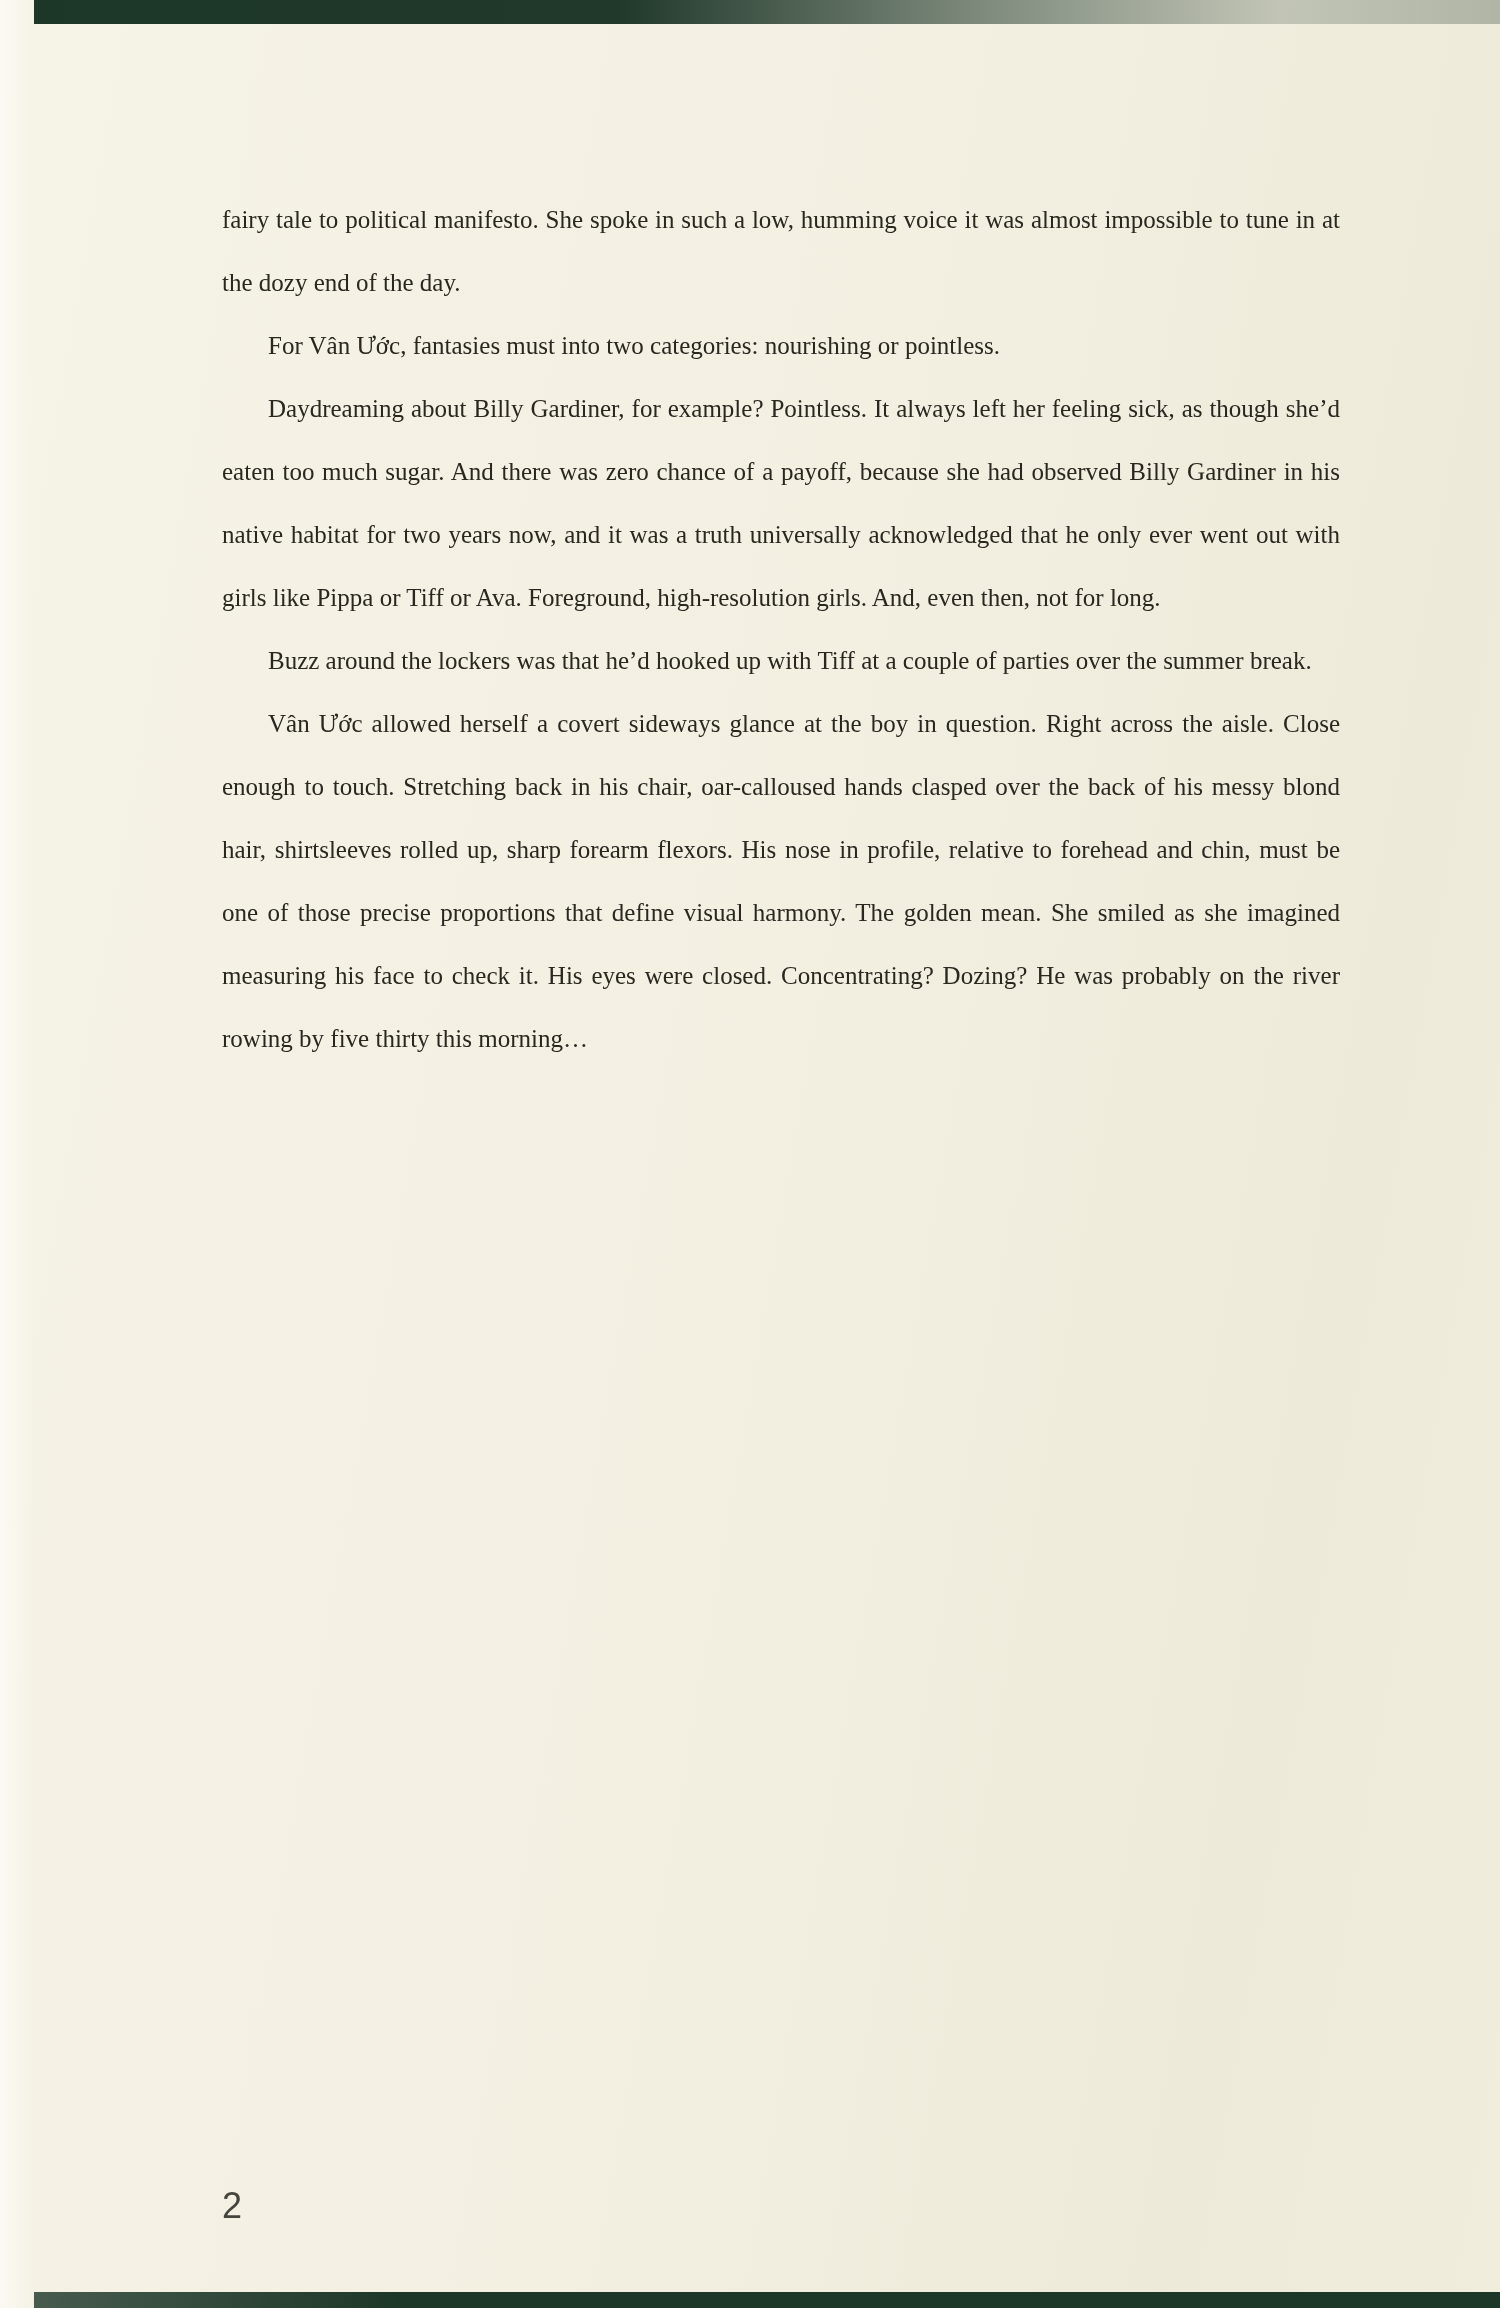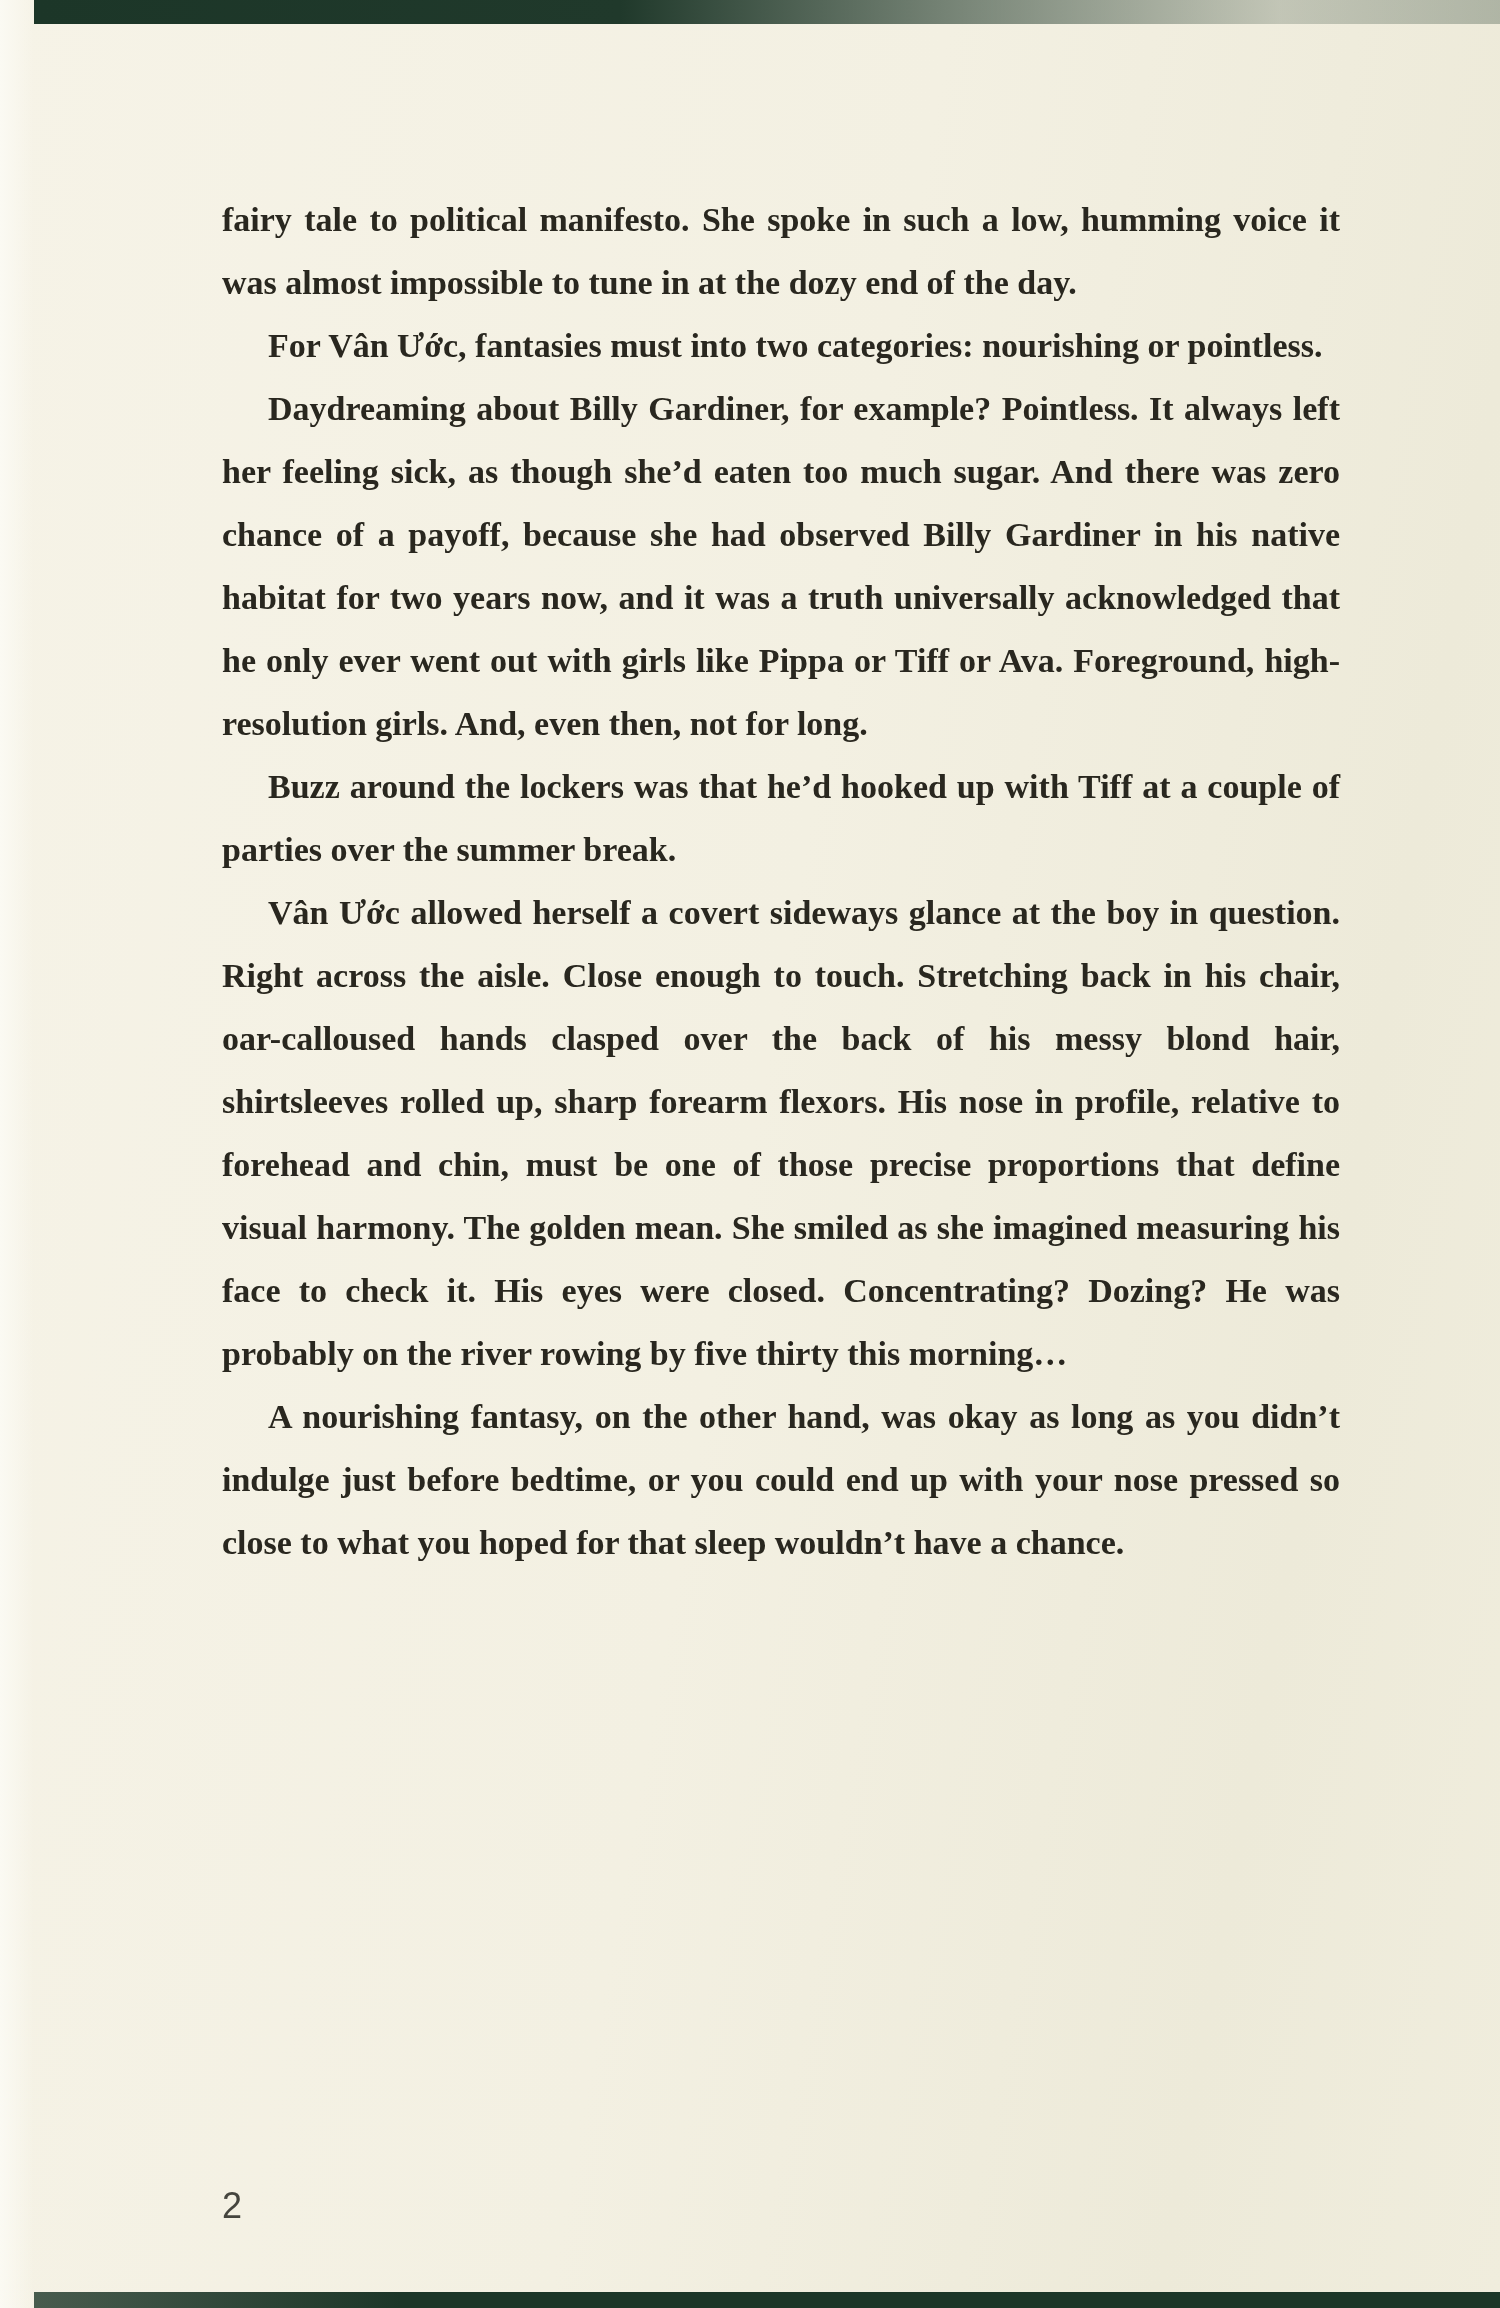--- a/index.html
+++ b/index.html
@@ -37,25 +37,24 @@
     bottom: 0; left: 34px; right: 0;
     height: 16px;
     background: linear-gradient(to right,
       rgba(28,54,40,0.80), #1c3628 25%, #1c3628 100%);
   }
   .text-block {
     position: absolute;
     left: 222px;
     top: 188px;
     width: 1118px;
-    font-size: 34px;
+    font-size: 25px;
     line-height: 63px;
     color: #29271f;
     text-align: justify;
-    font-weight: bold;
   }
   .text-block p {
     margin: 0;
   }
   .text-block p.indent {
     text-indent: 46px;
   }
   .page-number {
     position: absolute;
     left: 222px;
@@ -72,19 +71,18 @@
 <div class="scan">
   <div class="edge-left"></div>
   <div class="top-bar"></div>
 
   <div class="text-block">
     <p>fairy tale to political manifesto. She spoke in such a low, humming voice it was almost impossible to tune in at the dozy end of the day.</p>
     <p class="indent">For Vân Ước, fantasies must into two categories: nourishing or pointless.</p>
     <p class="indent">Daydreaming about Billy Gardiner, for example? Pointless. It always left her feeling sick, as though she’d eaten too much sugar. And there was zero chance of a payoff, because she had observed Billy Gardiner in his native habitat for two years now, and it was a truth universally acknowledged that he only ever went out with girls like Pippa or Tiff or Ava. Foreground, high-resolution girls. And, even then, not for long.</p>
     <p class="indent">Buzz around the lockers was that he’d hooked up with Tiff at a couple of parties over the summer break.</p>
     <p class="indent">Vân Ước allowed herself a covert sideways glance at the boy in question. Right across the aisle. Close enough to touch. Stretching back in his chair, oar-calloused hands clasped over the back of his messy blond hair, shirtsleeves rolled up, sharp forearm flexors. His nose in profile, relative to forehead and chin, must be one of those precise proportions that define visual harmony. The golden mean. She smiled as she imagined measuring his face to check it. His eyes were closed. Concentrating? Dozing? He was probably on the river rowing by five thirty this morning…</p>
-    <p class="indent">A nourishing fantasy, on the other hand, was okay as long as you didn’t indulge just before bedtime, or you could end up with your nose pressed so close to what you hoped for that sleep wouldn’t have a chance.</p>
   </div>
 
   <div class="page-number">2</div>
 
   <div class="bottom-bar"></div>
 </div>
 
 </body></html>

